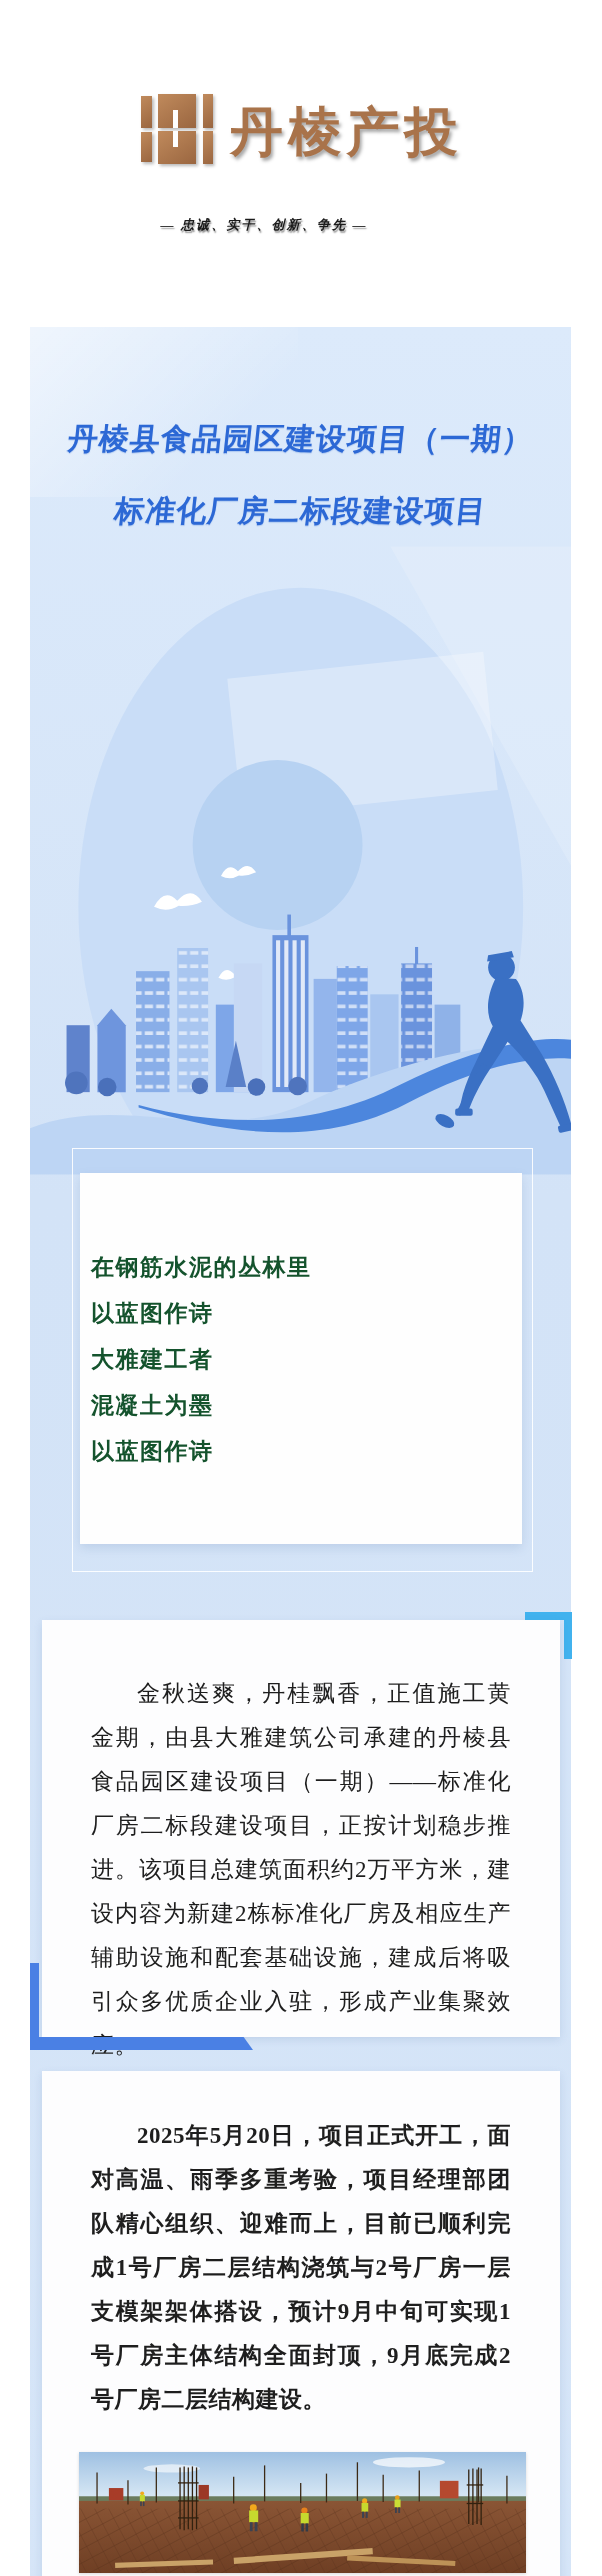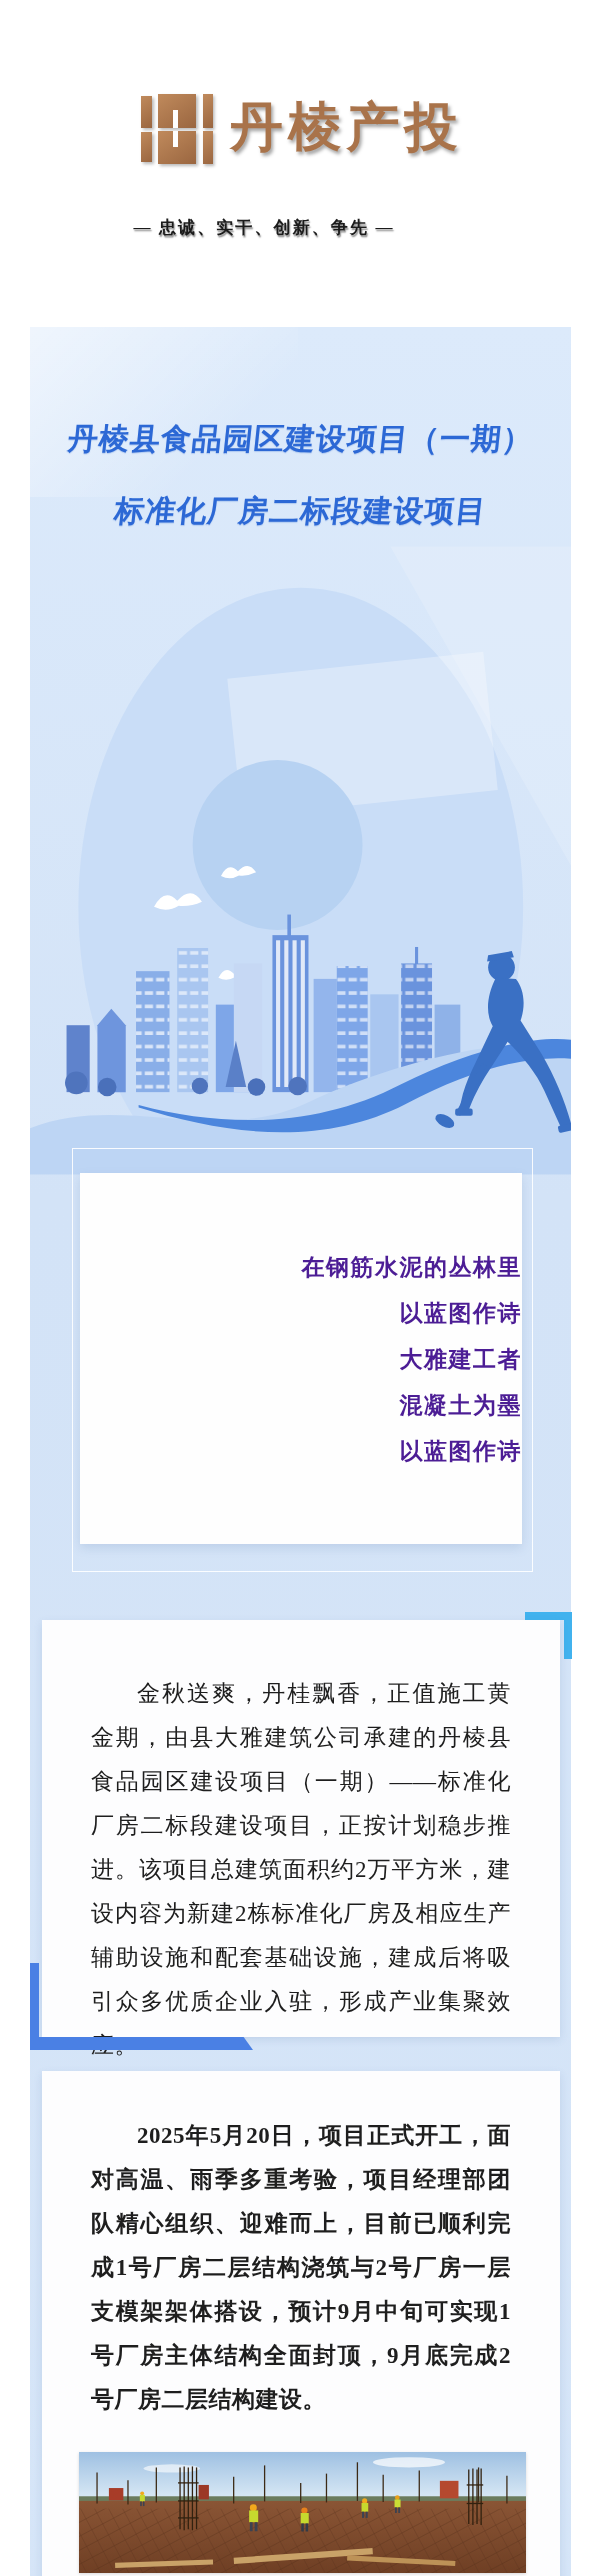--- a/index.html
+++ b/index.html
@@ -3,43 +3,43 @@
 <meta charset="utf-8">
 <style>
   html,body{margin:0;padding:0;background:#ffffff;}
   .page{position:relative;width:603px;height:3399px;background:#ffffff;overflow:hidden;
         font-family:"Liberation Sans",sans-serif;}
   
   .logo-mark{position:absolute;left:141px;top:94px;width:72px;height:70px;}
   .logo-mark .blk{position:absolute;background:linear-gradient(145deg,#c08a5c,#9a6640);
         box-shadow:1.5px 2.1px 3.1px rgba(0,0,0,.28);}
   .brand{position:absolute;left:230px;top:101px;width:242px;height:62px;
-        font-family:Liberation Mono, monospace;font-weight:bold;font-size:53px;line-height:61px;
+        font-family:Liberation Sans, sans-serif;font-weight:bold;font-size:53px;line-height:61px;
         color:#a9734a;letter-spacing:5.2px;text-shadow:2.1px 2.6px 3.6px rgba(0,0,0,.35);white-space:nowrap;}
   .tagline{position:absolute;left:0;top:216px;width:528px;text-align:center;
-        font-family:"Liberation Serif",serif;font-weight:bold;font-size:17px;
+        font-family:"Liberation Serif",serif;font-style:italic;font-weight:bold;font-size:13px;
         color:#1b1b1b;text-shadow:1px 1.5px 1.5px rgba(0,0,0,.45);letter-spacing:2.1px;}
   
   .panel{position:absolute;left:30px;top:327px;width:541px;height:2905px;
         background:linear-gradient(180deg,#dceafb 0%,#d3e3f7 30%,#d7e6f8 100%);}
   .panel-glow{position:absolute;left:0;top:0;width:268px;height:170px;
         background:linear-gradient(135deg,rgba(255,255,255,.55),rgba(255,255,255,0) 70%);}
   .title{position:absolute;left:0;width:541px;text-align:center;color:#2c68d5;
         font-weight:800;font-size:30px;letter-spacing:1px;transform:skewX(-6deg);
         text-shadow:0 1px 1px rgba(44,104,213,.25);white-space:nowrap;}
   .title.l1{top:92px;} .title.l2{top:164px;}
   .illu{position:absolute;left:0;top:219px;width:541px;height:629px;}
   
   .poem-frame{position:absolute;left:42px;top:821px;width:459px;height:422px;
         border:1.5px solid rgba(255,255,255,.9);}
   .poem-card{position:absolute;left:50px;top:846px;width:442px;height:371px;background:#fefefe;
         box-shadow:0 4.1px 9.3px rgba(90,120,170,.18);display:flex;flex-direction:column;
         justify-content:center;}
-  .poem-line{height:46px;line-height:46px;text-align:right;font-weight:bold;font-size:23px;
-        color:#4c1d95;letter-spacing:1.5px;}
+  .poem-line{height:46px;line-height:46px;text-align:left;font-weight:bold;font-size:23px;
+        color:#14532d;letter-spacing:1.5px;margin-left:11px;}
   
   .card{position:absolute;background:#fdfdfe;box-shadow:0 3.1px 8.2px rgba(80,110,160,.16);}
   .card1{left:12.4px;top:1293px;width:518px;height:417px;}
   .card2{left:12.4px;top:1744px;width:518px;height:1050px;}
   .acc-cyan-h{position:absolute;left:495px;top:1285px;width:46px;height:8.2px;background:#41b2ee;}
   .acc-cyan-v{position:absolute;left:534px;top:1285px;width:7.7px;height:47px;background:#41b2ee;}
   .acc-blue-v{position:absolute;left:0px;top:1636px;width:9.3px;height:87px;background:#4a80e4;}
   .acc-blue-h{position:absolute;left:0px;top:1710px;width:223px;height:13px;background:#4a80e4;
         clip-path:polygon(0 0,95.8% 0,100% 100%,0 100%);}
   .para{font-family:"Liberation Serif",serif;color:#1e1e1e;font-size:23px;line-height:44px;

